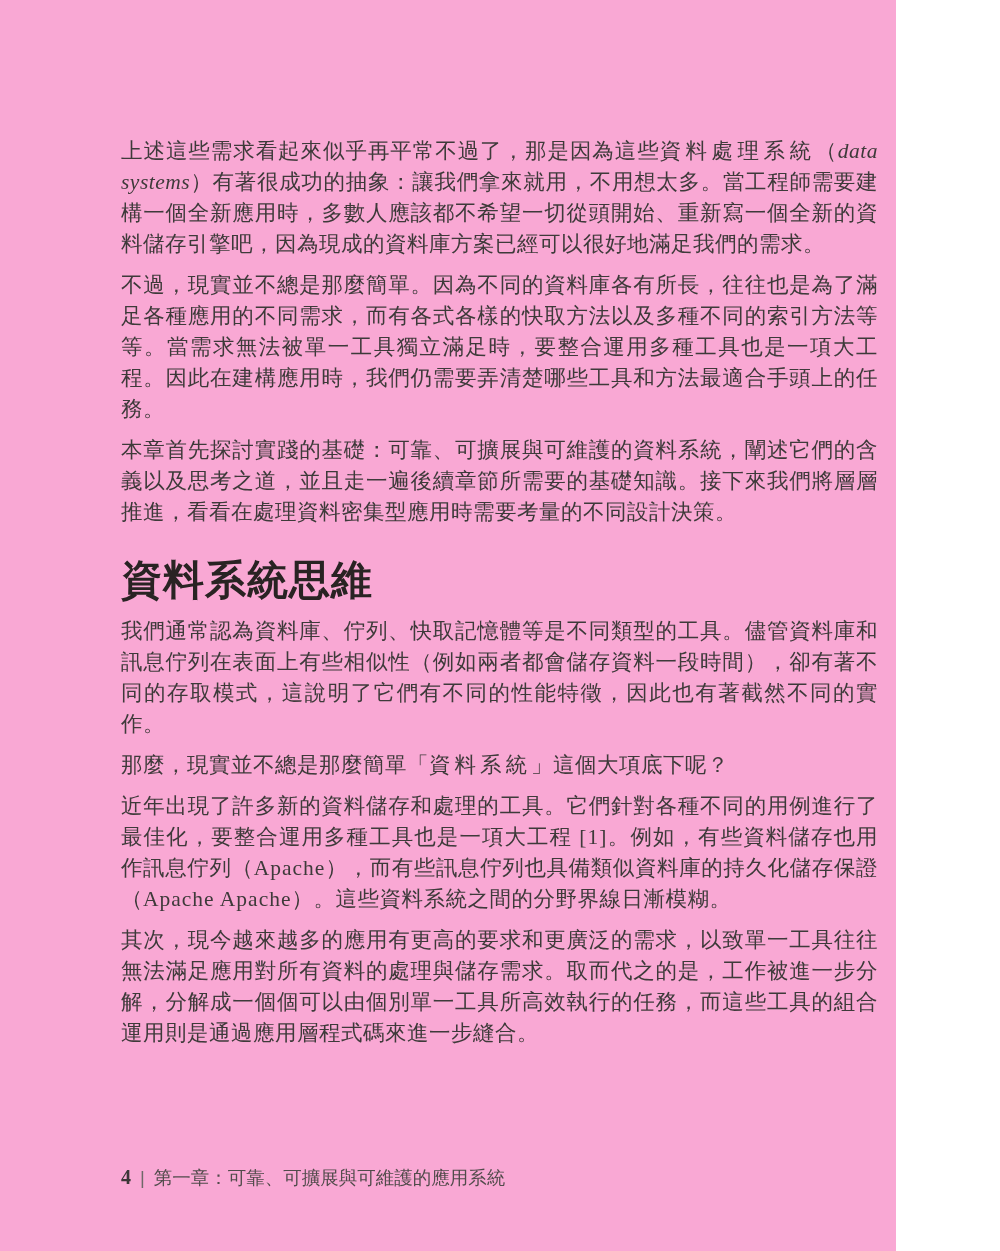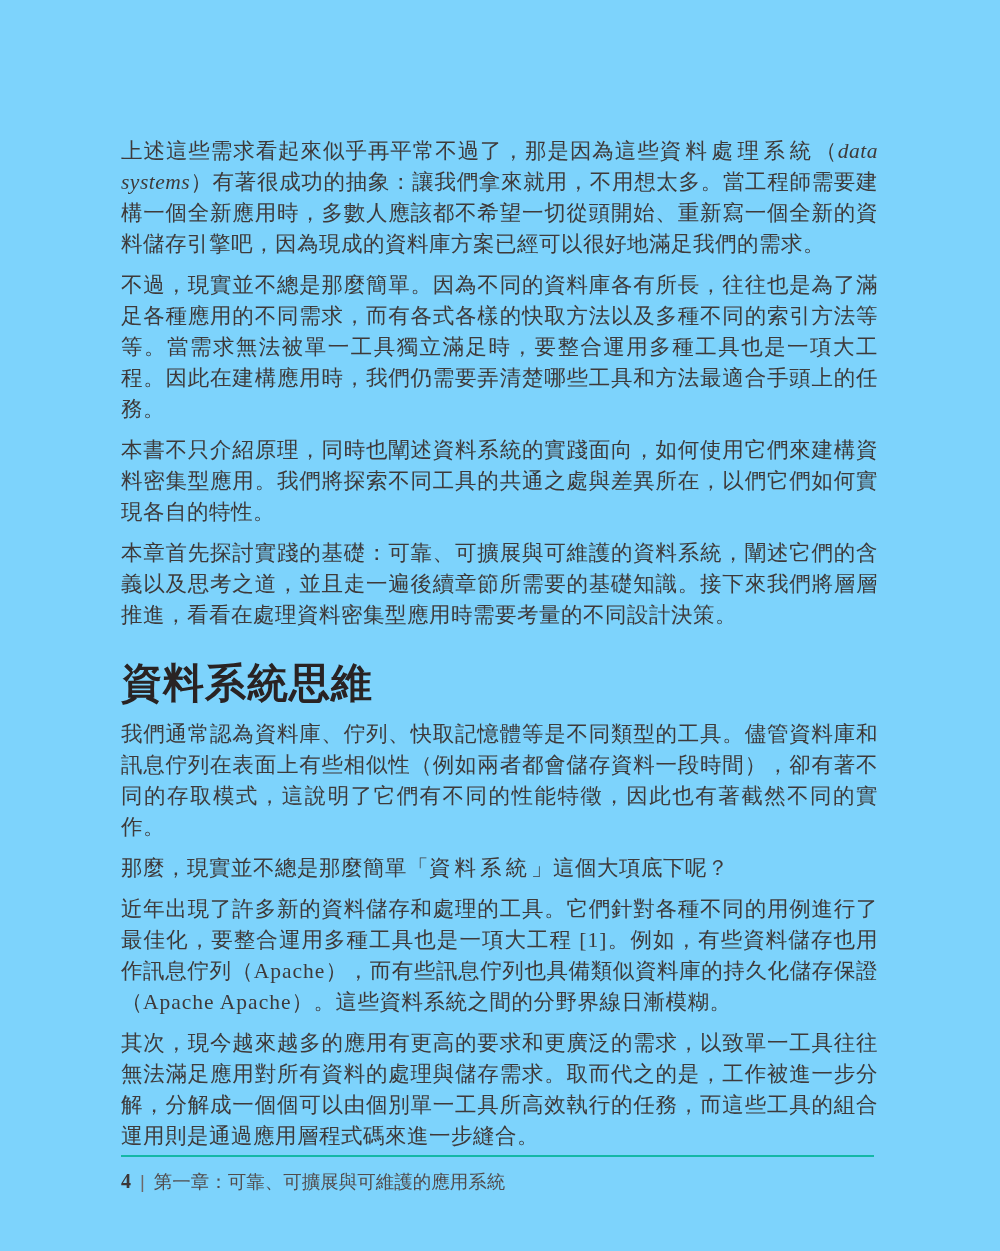--- a/index.html
+++ b/index.html
@@ -2,23 +2,23 @@
 <html lang="zh-Hant"><head>
 <meta charset="utf-8">
 <style>
   html, body {
     margin: 0;
     padding: 0;
     background: #ffffff;
   }
   .page {
     position: relative;
-    width: 1000px;
+    width: 896px;
     height: 1251px;
-    background: #7dd3fc;
+    background: #f9a8d4;
     font-family: "Liberation Sans", sans-serif;
     overflow: hidden;
   }
   .content {
     position: absolute;
     left: 121px;
     top: 0;
     width: 757px;
     padding-top: 136px;
   }
@@ -52,25 +52,25 @@
     line-height: 38px;
     font-weight: 900;
     color: #292323;
     letter-spacing: 1px;
   }
   .footer {
     position: absolute;
     left: 121px;
     top: 1155px;
     width: 753px;
-    border-top: 2px solid #14b8a6;
+    border-top: 2px solid #f9a8d4;
     padding-top: 8px;
     color: #514b4b;
     font-size: 18.5px;
-    line-height: 32px;
+    line-height: 24px;
   }
   .pg-num {
     font-family: "Liberation Serif", serif;
     font-weight: bold;
     font-size: 20px;
     color: #3c3737;
   }
   .sep {
     display: inline-block;
     margin: 0 9px;
@@ -80,21 +80,20 @@
 </head>
 <body>
 
 <div class="page">
   <main class="content">
 
     <p class="body"><span>上述這些需求看起來似乎再平常不過了，那是因為這些</span><span class="kai">資料處理系統</span><span>（</span><span class="lat-i">data systems</span><span>）有著很成功的抽象：讓我們拿來就用，不用想太多。當工程師需要建構一個全新應用時，多數人應該都不希望一切從頭開始、重新寫一個全新的資料儲存引擎吧，因為現成的資料庫方案已經可以很好地滿足我們的需求。</span></p>
 
     <p class="body">不過，現實並不總是那麼簡單。因為不同的資料庫各有所長，往往也是為了滿足各種應用的不同需求，而有各式各樣的快取方法以及多種不同的索引方法等等。當需求無法被單一工具獨立滿足時，要整合運用多種工具也是一項大工程。因此在建構應用時，我們仍需要弄清楚哪些工具和方法最適合手頭上的任務。</p>
 
-    <p class="body">本書不只介紹原理，同時也闡述資料系統的實踐面向，如何使用它們來建構資料密集型應用。我們將探索不同工具的共通之處與差異所在，以們它們如何實現各自的特性。</p>
 
     <p class="body">本章首先探討實踐的基礎：可靠、可擴展與可維護的資料系統，闡述它們的含義以及思考之道，並且走一遍後續章節所需要的基礎知識。接下來我們將層層推進，看看在處理資料密集型應用時需要考量的不同設計決策。</p>
 
     <h1 class="heading">資料系統思維</h1>
 
     <p class="body">我們通常認為資料庫、佇列、快取記憶體等是不同類型的工具。儘管資料庫和訊息佇列在表面上有些相似性（例如兩者都會儲存資料一段時間），卻有著不同的存取模式，這說明了它們有不同的性能特徵，因此也有著截然不同的實作。</p>
 
     <p class="body"><span>那麼，現實並不總是那麼簡單「</span><span class="kai">資料系統</span><span>」這個大項底下呢？</span></p>
 
     <p class="body"><span>近年出現了許多新的資料儲存和處理的工具。它們針對各種不同的用例進行了最佳化，要整合運用多種工具也是一項大工程 </span><span class="lat">[1]</span><span>。例如，有些資料儲存也用作訊息佇列（</span><span class="lat">Apache</span><span>），而有些訊息佇列也具備類似資料庫的持久化儲存保證（</span><span class="lat">Apache Apache</span><span>）。這些資料系統之間的分野界線日漸模糊。</span></p>

